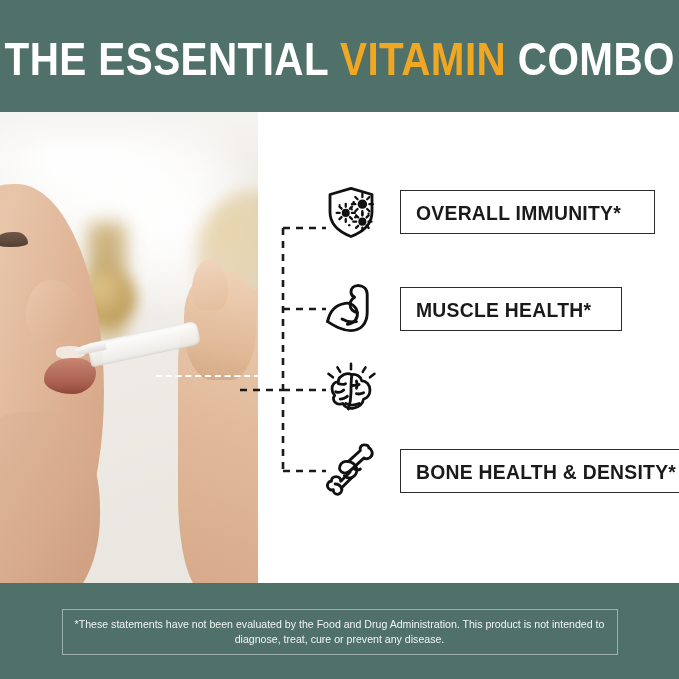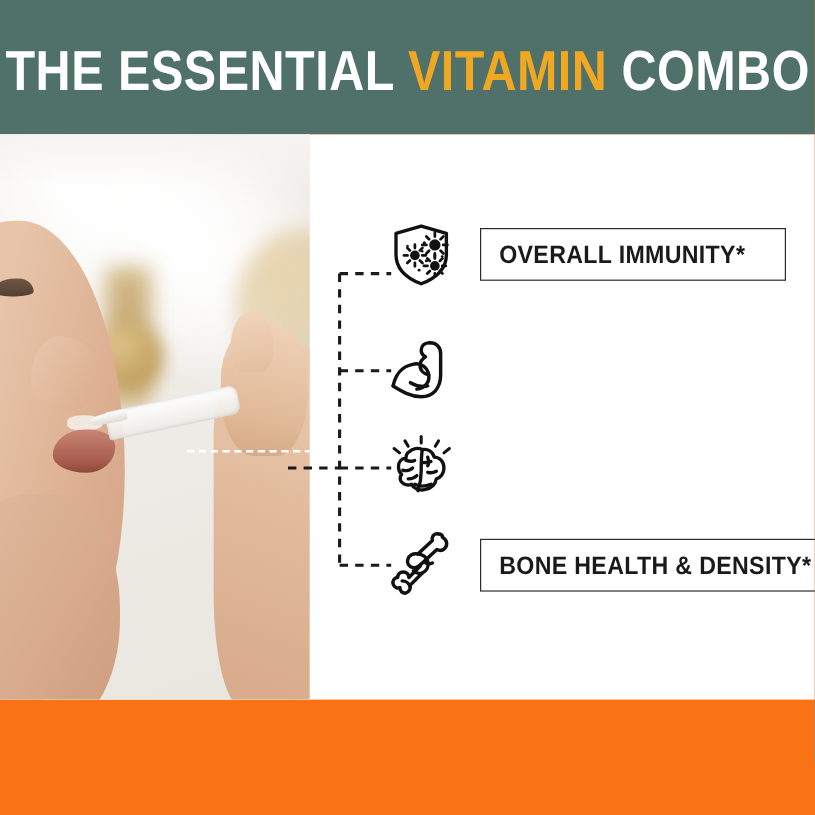--- a/index.html
+++ b/index.html
@@ -3,21 +3,21 @@
 <meta charset="utf-8">
 <style>
   html,body{margin:0;padding:0;}
   body{
     width:679px;height:679px;overflow:hidden;
     background:#50706A;
     font-family:"Liberation Sans", sans-serif;
   }
   .infographic{
     position:relative;width:679px;height:679px;
-    background:#f97316;
+    background:#f9a8d4;
   }
 
   
   .header{
     position:absolute;left:0;top:0;width:679px;height:112px;
     background:#50706A;
     display:flex;align-items:center;justify-content:center;
   }
   .headline{
     font-family:"Liberation Sans Narrow","Liberation Sans",sans-serif;
@@ -275,20 +275,23 @@
 
       <div class="row" id="row-1">
         <div class="row-icon">
           <svg width="58" height="54" viewBox="0 0 64 60" fill="none" stroke="#111" stroke-width="3.2" stroke-linejoin="round" stroke-linecap="round">
             <path d="M40 4 C46 4 50 8 50 14 L50 34 C50 46 43 54 32 54 C22 54 14 49 6 44"></path>
             <path d="M40 4 C35 4 32 7 32 11 C32 14 34 16 36 17 C33 19 31 21 31 25 C31 30 35 33 39 34"></path>
             <path d="M6 44 C8 34 14 26 24 24 C32 22 38 27 39 34 C40 41 35 46 28 47"></path>
             <path d="M22 41 C27 44 33 45 38 44"></path>
           </svg>
         </div>
+        <div class="row-box">
+          <span class="row-label">MUSCLE HEALTH*</span>
+        </div>
       </div>
 
       <div class="row" id="row-2">
         <div class="row-icon">
           <svg width="58" height="56" viewBox="0 0 64 62" fill="none" stroke="#111" stroke-width="3.1" stroke-linejoin="round" stroke-linecap="round">
             <path d="M18 22 C14 22 11 25 11 30 C11 33 12 35 14 37 C12 39 12 43 15 45 C17 47 21 47 23 46 C25 50 30 52 35 51 C41 50 45 46 46 41 C50 40 53 36 53 31 C53 25 49 21 44 21 C43 16 38 13 33 14 C29 12 24 13 21 16 C19 17 18 19 18 22 Z"></path>
             <path d="M33 14 C32 20 32 28 32 34 C32 40 31 46 29 52"></path>
             <path d="M18 24 C21 25 24 25 26 24"></path>
             <path d="M15 33 C18 34 22 33 24 31"></path>
             <path d="M20 41 C23 41 26 40 28 38"></path>
@@ -318,14 +321,19 @@
           </svg>
         </div>
         <div class="row-box">
           <span class="row-label">BONE HEALTH &amp; DENSITY*</span>
         </div>
       </div>
 
     </div>
   </div>
 
+  <div class="footer">
+    <div class="disclaimer-box">
+      <div class="disclaimer-text">*These statements have not been evaluated by the Food and Drug Administration. This product is not intended to diagnose, treat, cure or prevent any disease.</div>
+    </div>
+  </div>
 
 </div>
 
 </body></html>

